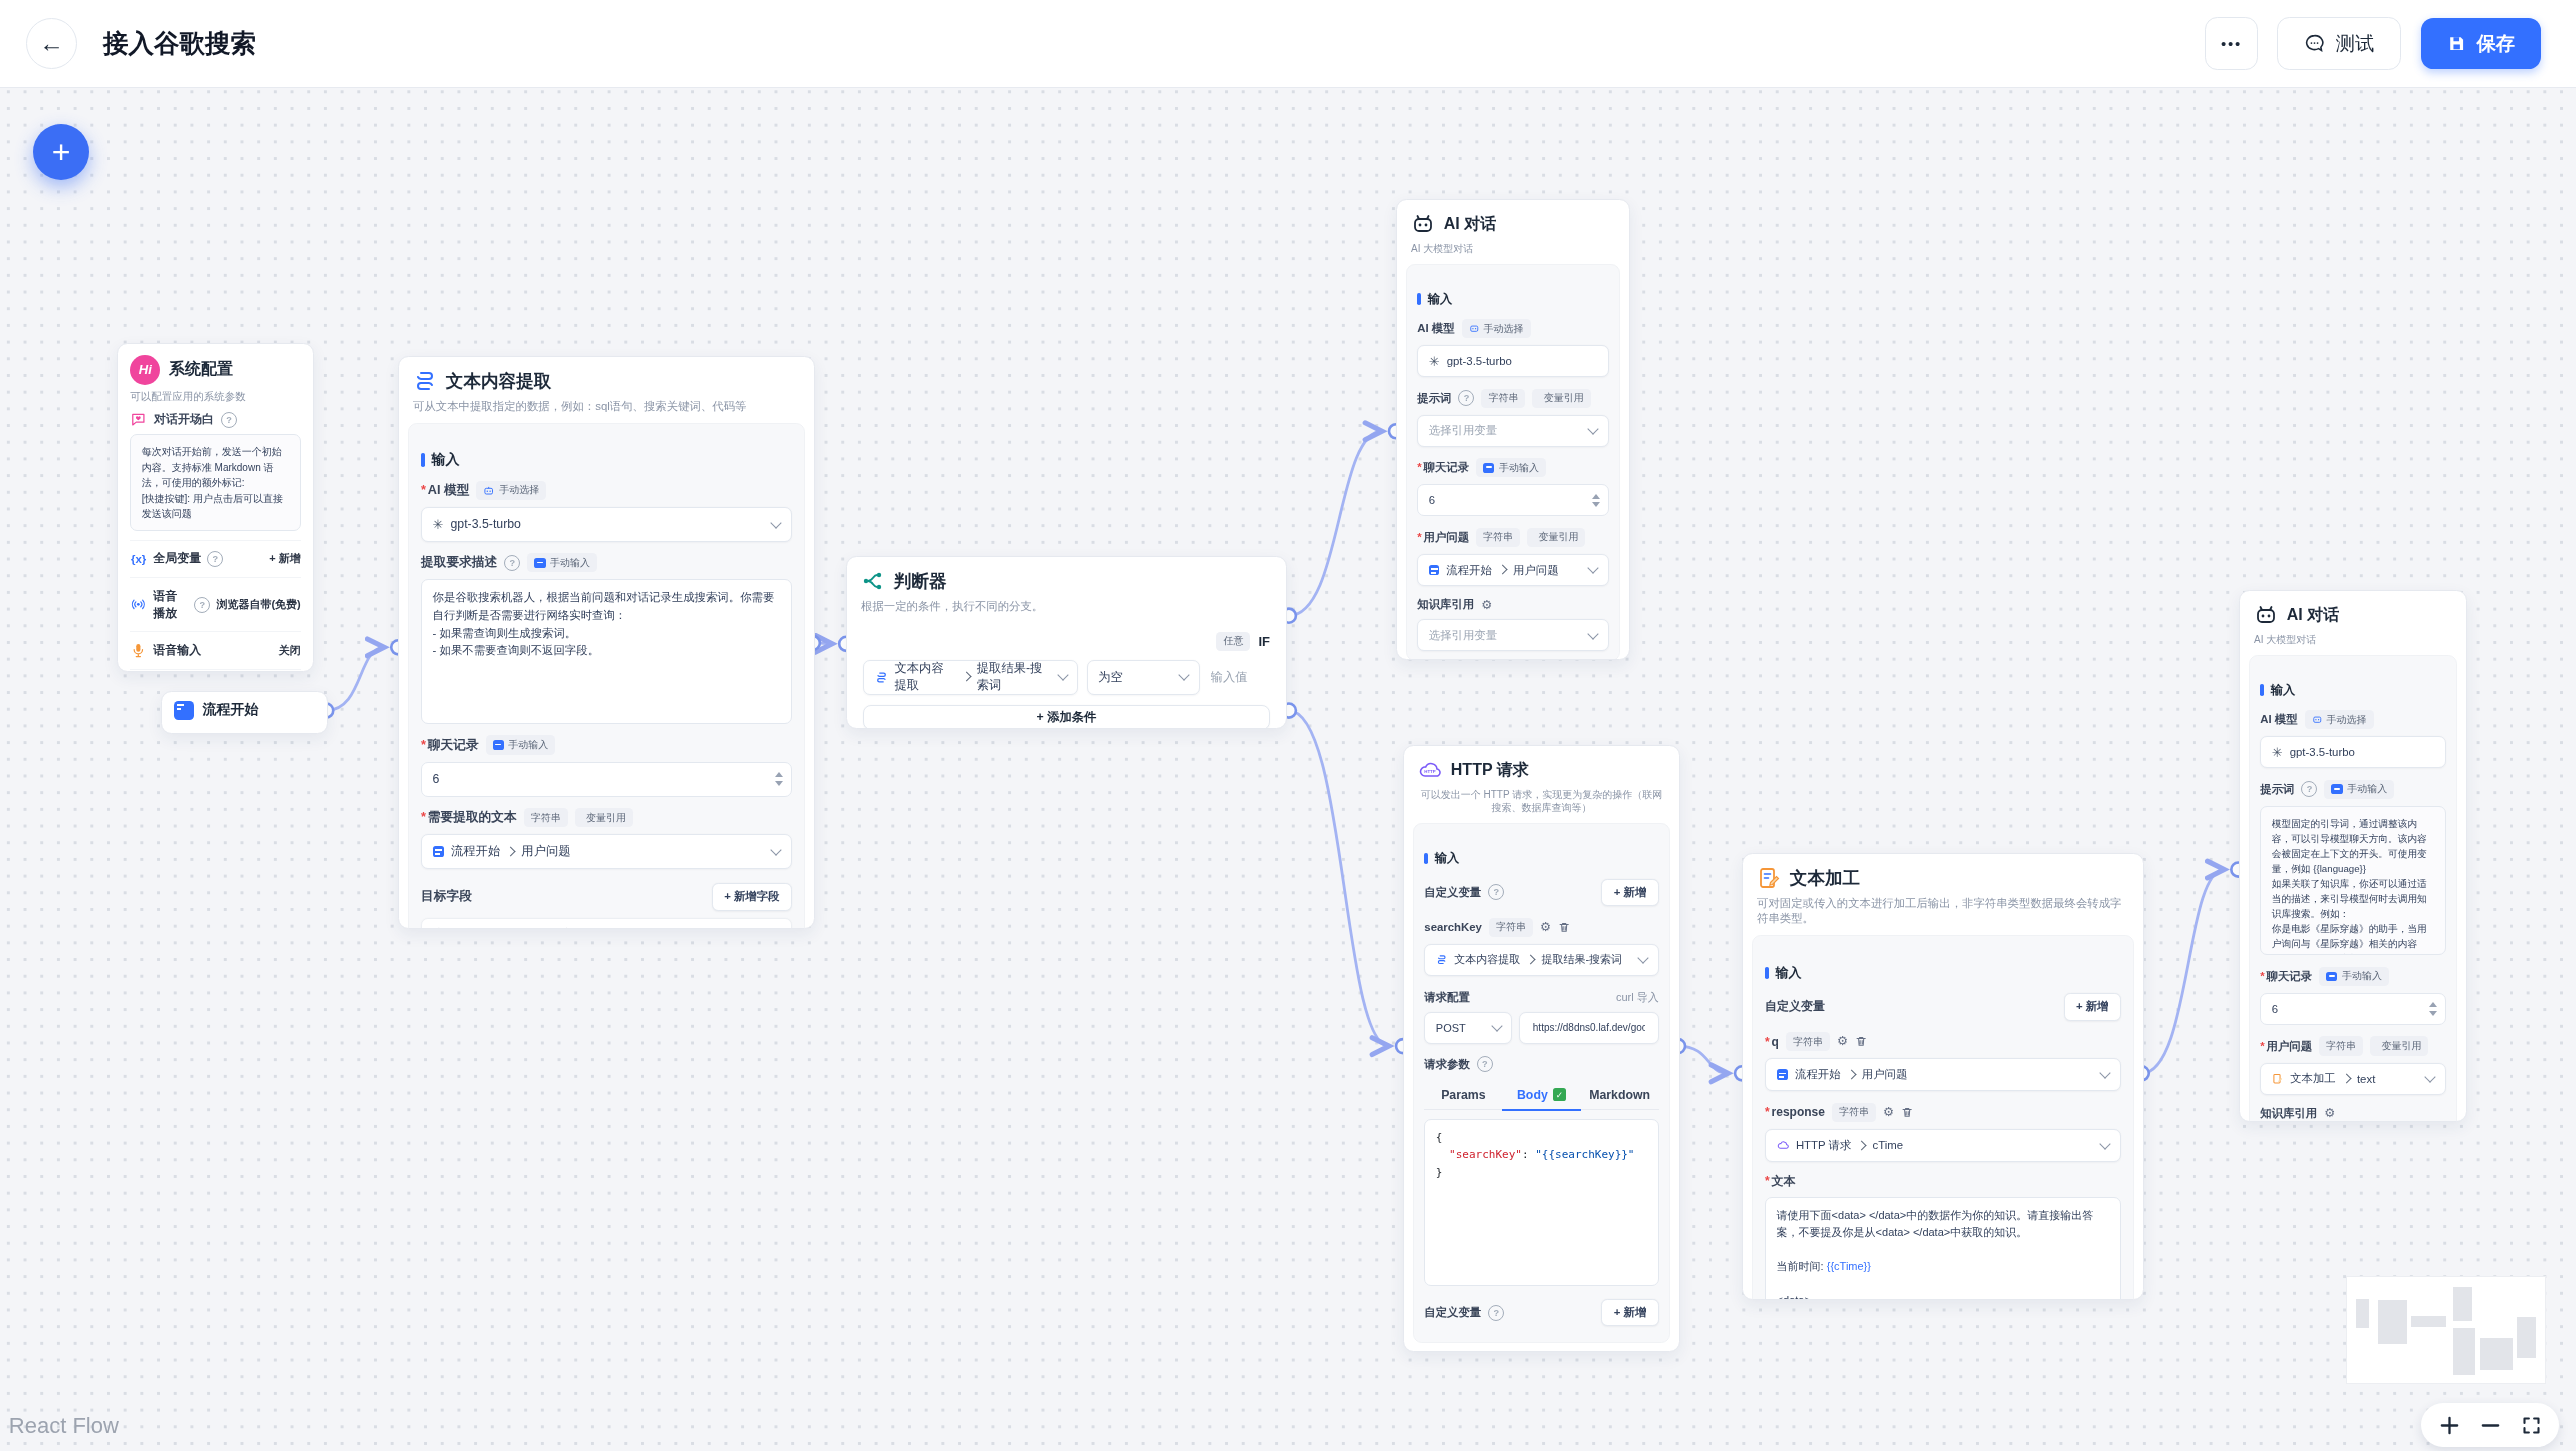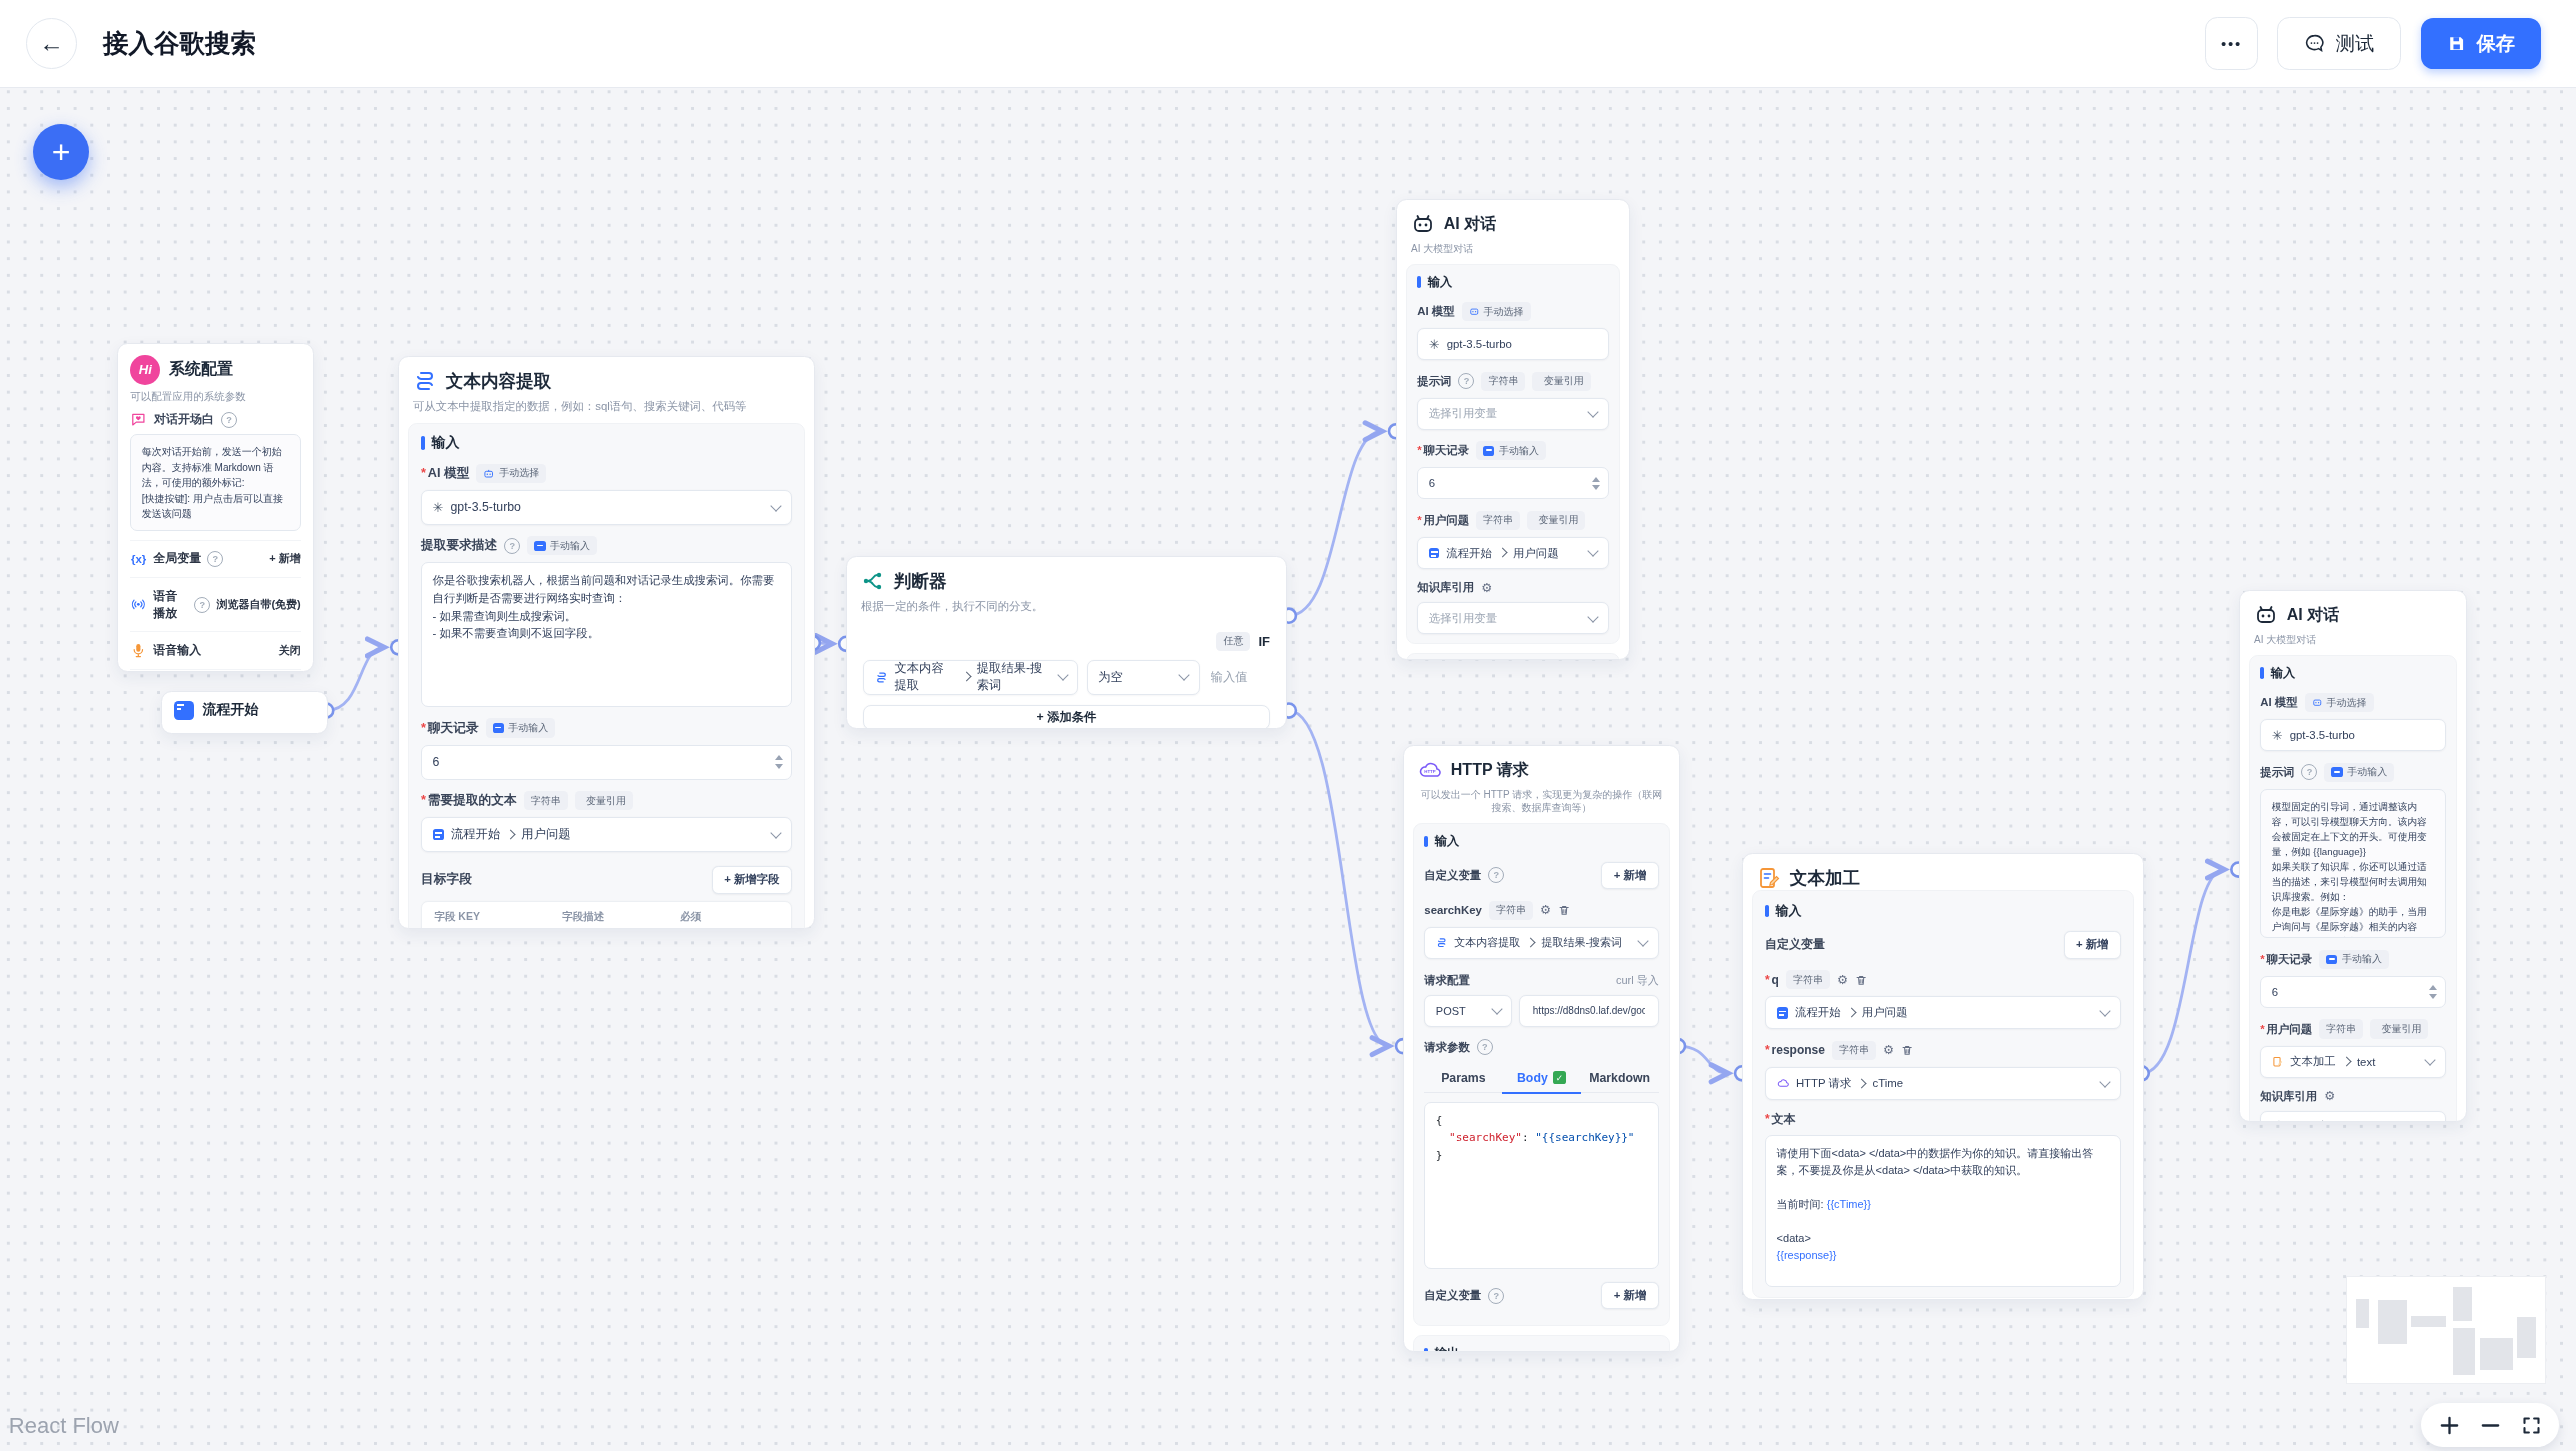--- a/index.html
+++ b/index.html
@@ -27,21 +27,21 @@
            box-shadow:0 7px 17.6px rgba(59,110,245,.45);z-index:40;cursor:pointer;}
   
   .node{position:absolute;background:#fff;border:0.9px solid #e6e9ef;border-radius:10.5px;
         box-shadow:0 5.3px 16px rgba(32,51,94,.07);overflow:hidden;z-index:10;}
   .nhead{display:flex;align-items:center;gap:8.8px;padding:12.3px 14px 0;}
   .ntitle{font-size:17.6px;font-weight:700;color:#1d2939;}
   .nsub{padding:5.3px 14px 8.8px;font-size:11.4px;color:#8a94a6;line-height:1.35;}
   .nicon{width:24px;height:24px;display:inline-flex;flex:none;}
   .nicon svg{width:100%;height:100%;}
   .sec{background:#f7f8fa;border:0.9px solid #f0f2f5;border-radius:8.8px;margin:0 8.8px 8.8px;padding:10.5px 12.3px;}
-  .sech{display:flex;align-items:center;gap:7px;font-size:14px;font-weight:700;color:#1d2939;}
+  .sech{display:flex;align-items:center;gap:7px;font-size:14px;font-weight:700;color:#1d2939;margin-top:17px;}
   .bar{width:3.5px;height:14px;background:#3370ff;border-radius:1.8px;display:inline-block;}
   .frow{display:flex;align-items:center;gap:7px;margin:11.4px 0 7px;font-size:12.7px;color:#3a4559;font-weight:600;}
   .req::before{content:"*";color:#eb4747;margin-right:1.8px;}
   .bdg{background:#eef0f5;border-radius:4.4px;padding:2.6px 7px;font-size:10px;color:#5a6577;font-weight:400;
        display:inline-flex;align-items:center;gap:4.4px;white-space:nowrap;}
   .bdg .bi{color:#3370ff;font-weight:700;font-size:9.2px;font-style:normal;}
   .kbd{width:11.4px;height:9.7px;background:#3370ff;border-radius:2.6px;display:inline-block;position:relative;}
   .kbd::after{content:"";position:absolute;left:2.6px;top:3.5px;width:6.2px;height:1.8px;background:#fff;border-radius:0.9px;}
   .sel{display:flex;align-items:center;gap:7px;background:#fff;border:0.9px solid #e3e8ef;border-radius:7px;
        padding:0 10.5px;height:33px;font-size:12.3px;color:#33415c;box-shadow:0 0.9px 1.8px rgba(16,24,40,.04);cursor:pointer;}
@@ -562,20 +562,21 @@
     <div class="nhead">
       <span class="nicon">
           <svg viewBox="0 0 24 24">
             <rect x="4" y="3" width="13" height="18" rx="2" fill="none" stroke="#f59638" stroke-width="1.8"></rect>
             <path d="M7.5 8h6M7.5 12h4" stroke="#3370ff" stroke-width="1.6" stroke-linecap="round"></path>
             <path d="M13.5 16.5l6-6 2 2-6 6-2.6.6z" fill="#fcd9a8" stroke="#f59638" stroke-width="1.2"></path>
           </svg>
         </span>
       <span class="ntitle">文本加工</span>
     </div>
+    <div class="nsub">可对固定或传入的文本进行加工后输出，非字符串类型数据最终会转成字符串类型。</div>
     <div class="sec">
       <div class="sech" style="font-size:13px;">
           <span class="bar" style="height:12.3px;"></span>
           <span>输入</span>
         </div>
       <div class="frow" style="font-size:12px;">
           <span>自定义变量</span>
         <span class="addbtn">+ 新增</span>
       </div>
       <div class="frow" style="font-size:12px;">

